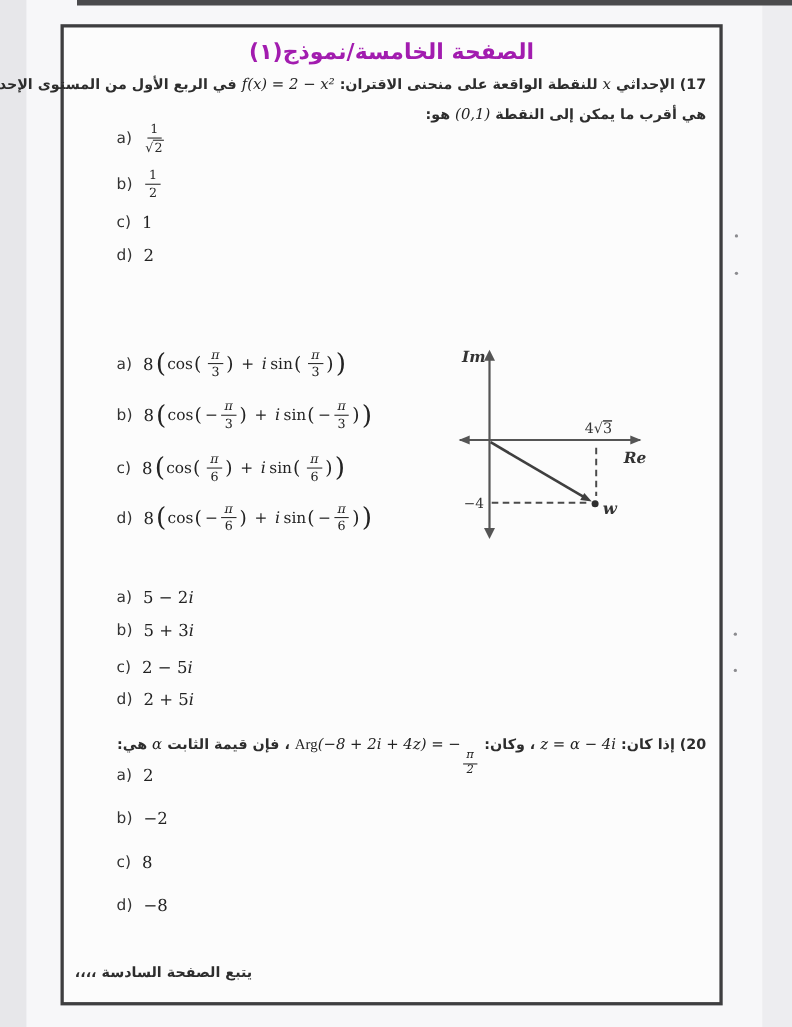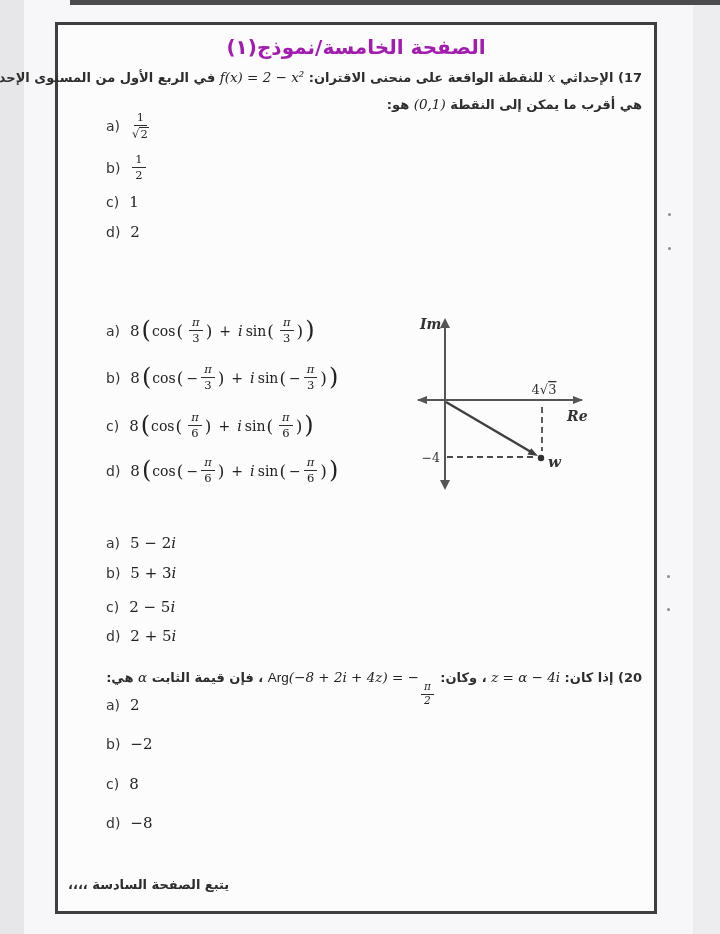--- a/index.html
+++ b/index.html
@@ -13,21 +13,21 @@
   .paper{position:absolute;left:55px;top:22px;width:596px;height:886px;border:3px solid #3e3e40;background:#fcfcfc;}
 
   .hdr{position:absolute;top:10px;left:0;right:0;text-align:center;font-weight:700;font-size:20px;color:#a21caf;}
 
   .qline{position:absolute;right:12px;left:12px;margin:0;direction:rtl;unicode-bidi:embed;text-align:right;
          font-weight:700;font-size:13px;color:#2d2d2d;white-space:nowrap;line-height:24px;}
   .qline .meq{font-weight:500;font-size:13.5px;}
   .note .mark{font-size:12px;color:#3a3a3a;margin-left:3px;}
 
   .meq{font-family:"DejaVu Serif",serif;font-style:italic;color:#222;}
-  .fnup{font-family:Liberation Sans, sans-serif;font-style:normal;margin-top:48px;}
+  .fnup{font-family:Liberation Serif, serif;font-style:normal;margin-top:48px;}
   .over{text-decoration:overline;}
   .vinc{border-top:1.3px solid #2f2f2f;display:inline-block;line-height:1.15;padding:0 1px;}
 
   .opt{position:absolute;left:48px;display:flex;align-items:center;gap:10px;direction:ltr;color:#2a2a2a;}
   .olab{font-weight:400;font-size:14px;color:#333;font-family:"DejaVu Sans",sans-serif;}
   .mval{font-family:"DejaVu Serif",serif;font-size:15px;color:#222;}
 
   .frac{display:inline-flex;flex-direction:column;align-items:center;line-height:1.15;font-size:11.5px;
         font-family:"DejaVu Serif",serif;margin:0 2px;}
   .frac .top{border-bottom:1.3px solid #2f2f2f;padding:0 3px 1px;}

